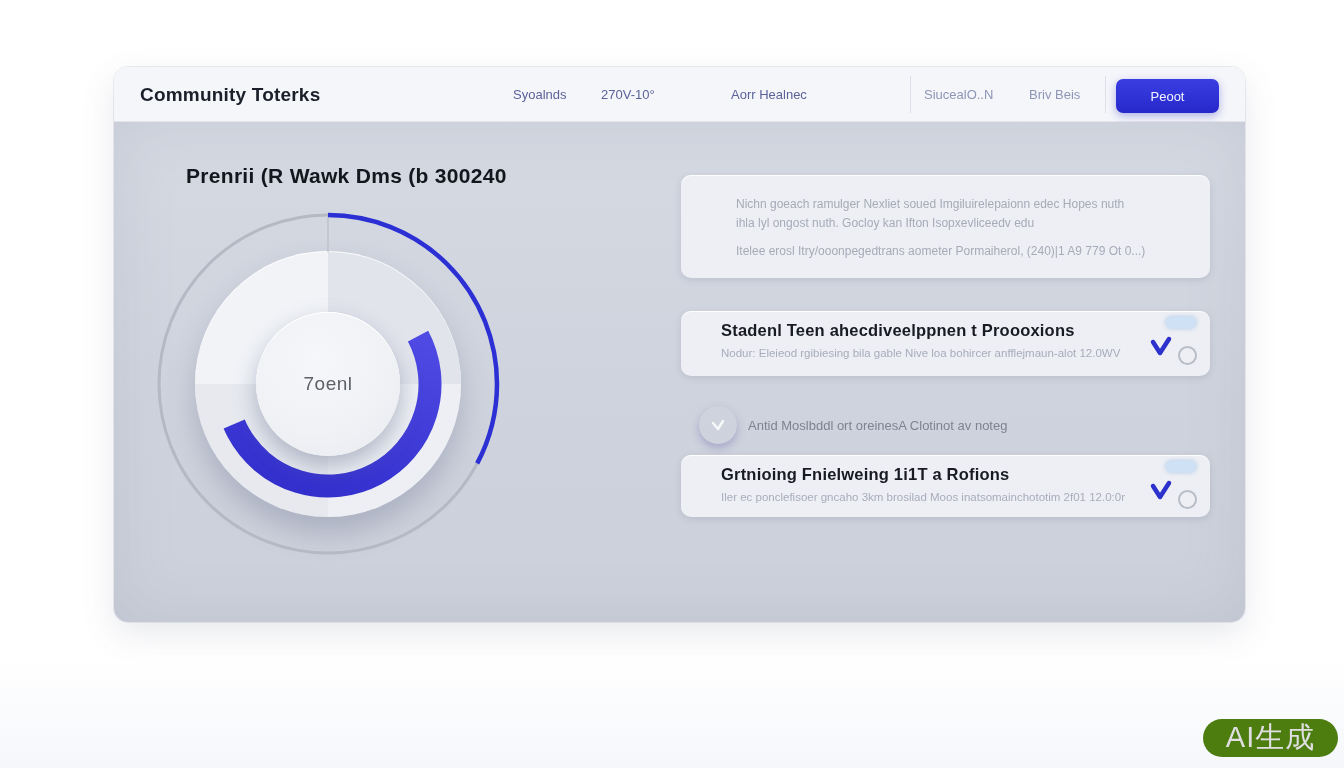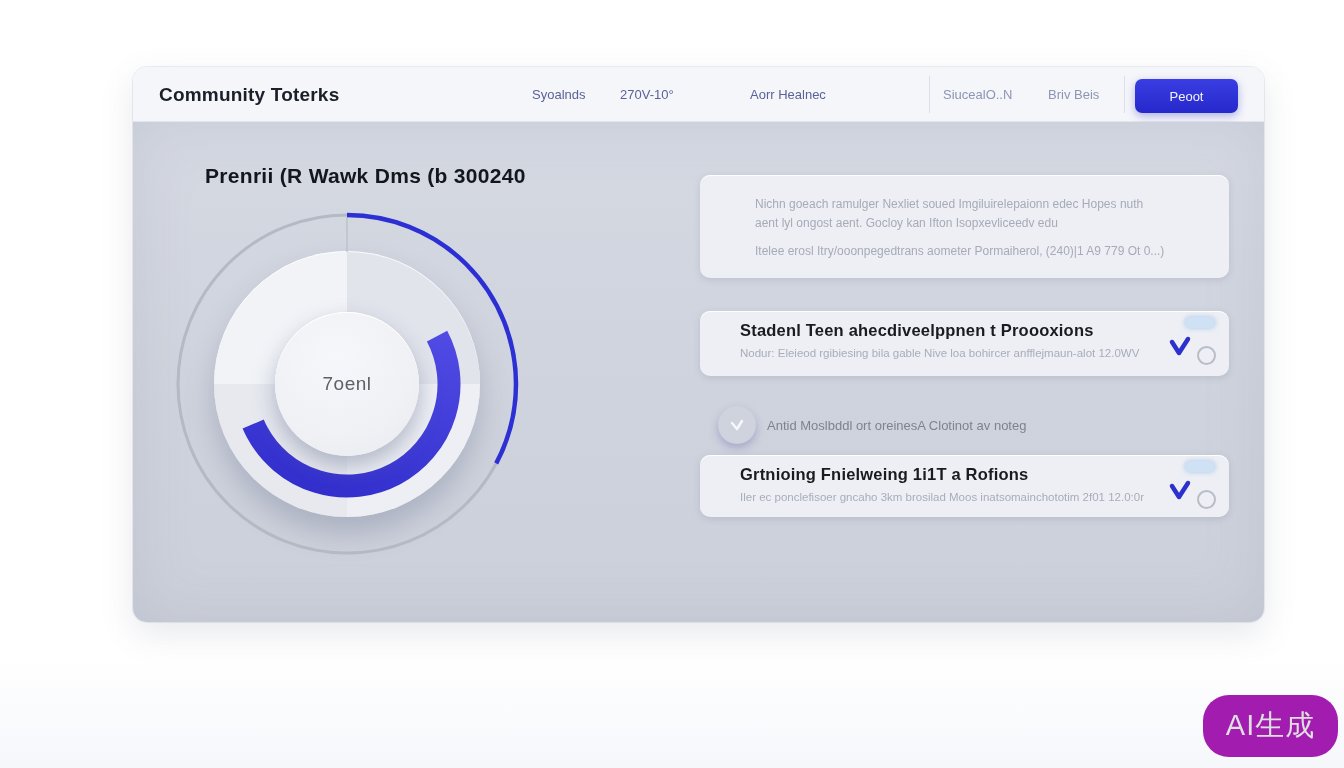--- a/index.html
+++ b/index.html
@@ -1,20 +1,20 @@
 <!DOCTYPE html>
 <html><head>
 <meta charset="utf-8">
 <style>
   * { margin:0; padding:0; box-sizing:border-box; }
   html,body { width:1344px; height:768px; overflow:hidden; }
   body { font-family:"Liberation Sans","DejaVu Sans",sans-serif;
          background:linear-gradient(180deg,#ffffff 0%,#ffffff 86%,#f5f7fb 100%); position:relative; }
 
-  .panel { position:absolute; left:133px; top:67px; width:1131px; height:555px;
+  .panel { position:absolute; left:114px; top:67px; width:1131px; height:555px;
            border-radius:14px; overflow:hidden;
            box-shadow:0 12px 34px rgba(90,100,130,.14), 0 0 0 1px rgba(200,205,218,.35); }
 
   
   .panel-header { position:relative; height:55px; background:#f5f6fa; border-bottom:1px solid #e2e4ee; }
   .app-title { position:absolute; left:26px; top:0; line-height:55px; font-size:19px; font-weight:bold;
                color:#1b1f2a; letter-spacing:.2px; }
   .nav-item { position:absolute; top:0; line-height:55px; font-size:13px; color:#5b6298; cursor:pointer; white-space:nowrap; }
   .nav-item.muted { color:#8d95b4; }
   .nav-sep { position:absolute; top:9px; width:1px; height:37px; background:#dcdfe9; }
@@ -62,22 +62,22 @@
           border:2px solid #b8bdc8; background:transparent; cursor:pointer; }
 
   .avatar-row { position:absolute; left:0; top:274px; width:529px; height:42px; display:flex; align-items:center; }
   .avatar { width:38px; height:38px; margin-left:18px; border-radius:50%;
             background:linear-gradient(100deg,#cbc6ef 0%,#b4adhe 0%,#b6afe9 55%,#4a3ed9 78%,#2f28c8 100%);
             box-shadow:0 4px 9px rgba(90,90,170,.35); display:flex; align-items:center; justify-content:center; }
   .avatar svg { opacity:.85; }
   .avatar-text { margin-left:11px; font-size:13px; color:#7d8392; white-space:nowrap; }
 
   
-  .watermark { position:absolute; right:6px; bottom:11px; width:135px; height:62px; border-radius:26px;
-               background:#a21caf; display:flex; align-items:center; justify-content:center;
+  .watermark { position:absolute; right:6px; bottom:11px; width:135px; height:38px; border-radius:26px;
+               background:#4d7c0f; display:flex; align-items:center; justify-content:center;
                font-size:29px; color:#dfdfe1; letter-spacing:1px; }
 </style>
 </head>
 <body>
 
 <div class="panel">
 
   <div class="panel-header">
     <div class="app-title">Community Toterks</div>
     <div class="nav-item" style="left:399px">Syoalnds</div>
@@ -109,21 +109,21 @@
       </svg>
       <div class="donut-center">
         <div class="donut-label">7oenl</div>
       </div>
     </div>
 
     <div class="right-col">
 
       <div class="card card-info">
         <div class="info-line">Nichn goeach ramulger Nexliet soued Imgiluirelepaionn edec Hopes nuth</div>
-        <div class="info-line">aent lyl ongost aent. Gocloy kan Ifton Isopxevliceedv edu</div>
+        <div class="info-line">ihla lyl ongost nuth. Gocloy kan Ifton Isopxevliceedv edu</div>
         <div class="info-line gap">Itelee erosl Itry/ooonpegedtrans aometer Pormaiherol, (240)|1 A9 779 Ot 0...)</div>
       </div>
 
       <div class="card card-item one">
         <div class="item-title">Stadenl Teen ahecdiveelppnen t Proooxions</div>
         <div class="item-sub">Nodur: Eleieod rgibiesing bila gable Nive loa bohircer anfflejmaun-alot 12.0WV</div>
         <div class="badge"></div>
         <svg class="check" viewBox="0 0 26 26">
           <polyline points="5,9 12,20 21,6" fill="none" stroke="#2c30cc" stroke-width="4.5" stroke-linecap="round" stroke-linejoin="round"></polyline>
         </svg>

